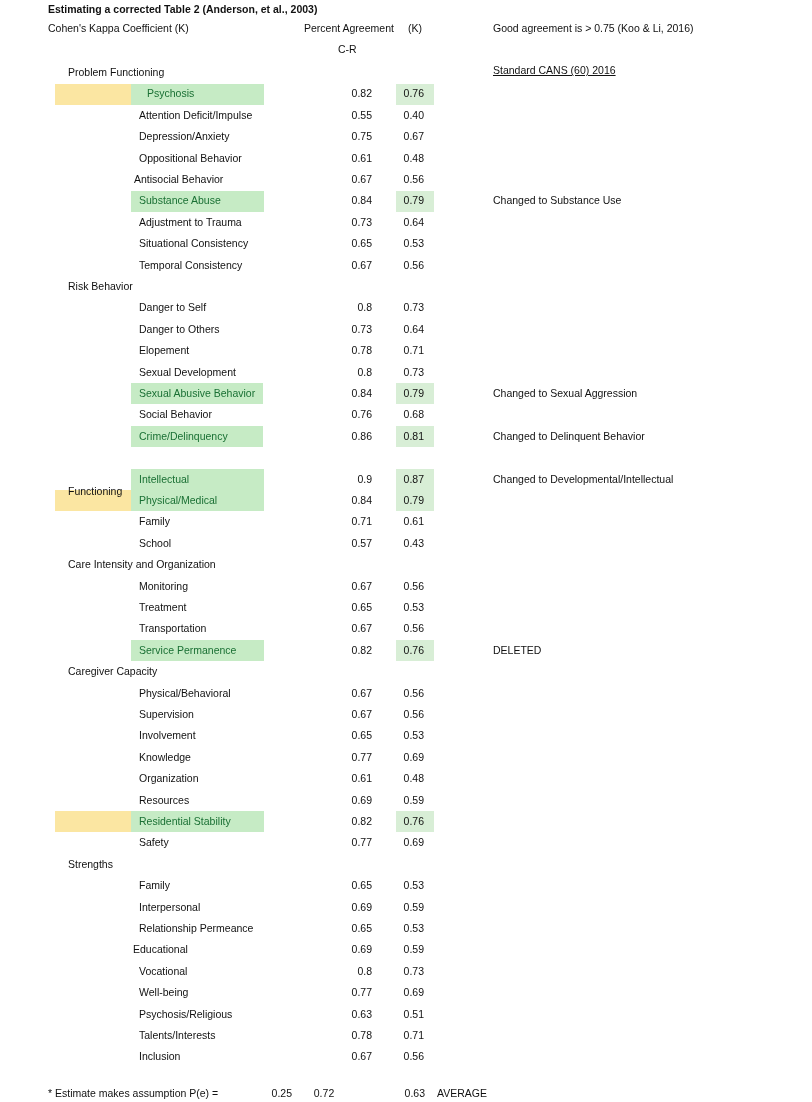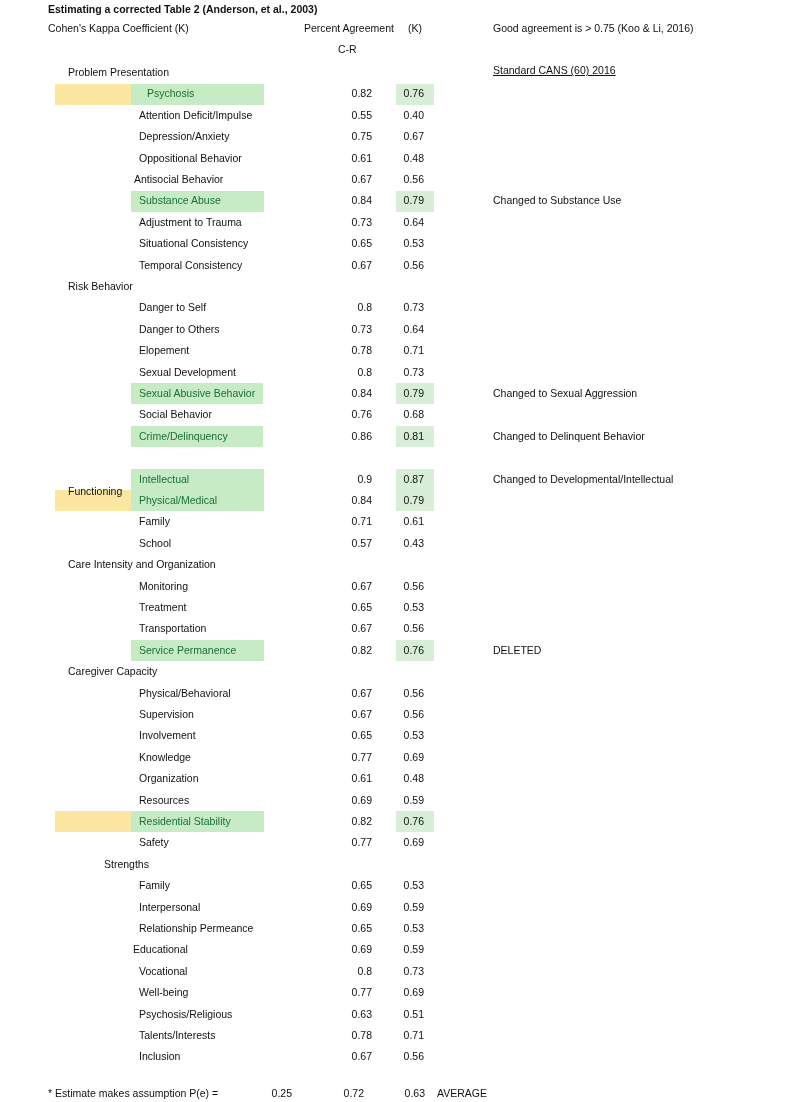--- a/index.html
+++ b/index.html
@@ -90,21 +90,21 @@
 
     <div class="t" style="left:338px; top:43px;">C-R</div>
 
     <div class="t" style="left:408px; top:22px;">(K)</div>
 
     <div class="t" style="left:493px; top:22px;">Good agreement is &gt; 0.75 (Koo &amp; Li, 2016)</div>
 
     <div class="t underline" style="left:493px; top:64px;">Standard CANS (60) 2016</div>
 
     <div id="rows-text">
-        <div class="t" style="left: 68px; top: 66px;">Problem Presentation</div>
+        <div class="t" style="left: 68px; top: 66px;">Problem Functioning</div>
         <div class="t label-green" style="left: 139px; top: 87px; margin-left: 8px;">Psychosis</div>
         <div class="num" style="left: 312px; width: 60px; top: 87px;">0.82</div>
         <div class="num" style="left: 364px; width: 60px; top: 87px;">0.76</div>
         <div class="t" style="left: 139px; top: 109px;">Attention Deficit/Impulse</div>
         <div class="num" style="left: 312px; width: 60px; top: 109px;">0.55</div>
         <div class="num" style="left: 364px; width: 60px; top: 109px;">0.40</div>
         <div class="t" style="left: 139px; top: 130px; text-align: center;">Depression/Anxiety</div>
         <div class="num" style="left: 312px; width: 60px; top: 130px;">0.75</div>
         <div class="num" style="left: 364px; width: 60px; top: 130px;">0.67</div>
         <div class="t" style="left: 139px; top: 152px;">Oppositional Behavior</div>
@@ -196,21 +196,21 @@
         <div class="num" style="left: 364px; width: 60px; top: 772px;">0.48</div>
         <div class="t" style="left: 139px; top: 794px;">Resources</div>
         <div class="num" style="left: 312px; width: 60px; top: 794px;">0.69</div>
         <div class="num" style="left: 364px; width: 60px; top: 794px;">0.59</div>
         <div class="t label-green" style="left: 139px; top: 815px;">Residential Stability</div>
         <div class="num" style="left: 312px; width: 60px; top: 815px;">0.82</div>
         <div class="num" style="left: 364px; width: 60px; top: 815px;">0.76</div>
         <div class="t" style="left: 139px; top: 836px;">Safety</div>
         <div class="num" style="left: 312px; width: 60px; top: 836px;">0.77</div>
         <div class="num" style="left: 364px; width: 60px; top: 836px;">0.69</div>
-        <div class="t" style="left: 68px; top: 858px; margin-left: 36px;">Strengths</div>
+        <div class="t" style="left: 68px; top: 858px;">Strengths</div>
         <div class="t" style="left: 139px; top: 879px;">Family</div>
         <div class="num" style="left: 312px; width: 60px; top: 879px;">0.65</div>
         <div class="num" style="left: 364px; width: 60px; top: 879px;">0.53</div>
         <div class="t" style="left: 139px; top: 901px;">Interpersonal</div>
         <div class="num" style="left: 312px; width: 60px; top: 901px;">0.69</div>
         <div class="num" style="left: 364px; width: 60px; top: 901px;">0.59</div>
         <div class="t" style="left: 139px; top: 922px;">Relationship Permeance</div>
         <div class="num" style="left: 312px; width: 60px; top: 922px;">0.65</div>
         <div class="num" style="left: 364px; width: 60px; top: 922px;">0.53</div>
         <div class="t" style="left: 133px; top: 943px;">Educational</div>
@@ -228,18 +228,18 @@
         <div class="t" style="left: 139px; top: 1029px;">Talents/Interests</div>
         <div class="num" style="left: 312px; width: 60px; top: 1029px;">0.78</div>
         <div class="num" style="left: 364px; width: 60px; top: 1029px;">0.71</div>
         <div class="t" style="left: 139px; top: 1050px;">Inclusion</div>
         <div class="num" style="left: 312px; width: 60px; top: 1050px;">0.67</div>
         <div class="num" style="left: 364px; width: 60px; top: 1050px;">0.56</div>
       </div>
 
     <div class="t" style="left:48px; top:1087px;">* Estimate makes assumption P(e) =</div>
     <div class="num" style="left:248px; top:1087px; width:44px;">0.25</div>
-    <div class="num" style="left:320px; top:1087px; width:44px;">0.72</div>
+    <div class="num" style="left:302px; top:1087px; width:44px;text-align:center;">0.72</div>
     <div class="num" style="left:381px; top:1087px; width:44px;">0.63</div>
     <div class="t" style="left:437px; top:1087px;">AVERAGE</div>
 
   </div>
 </div>
 
 </body></html>

